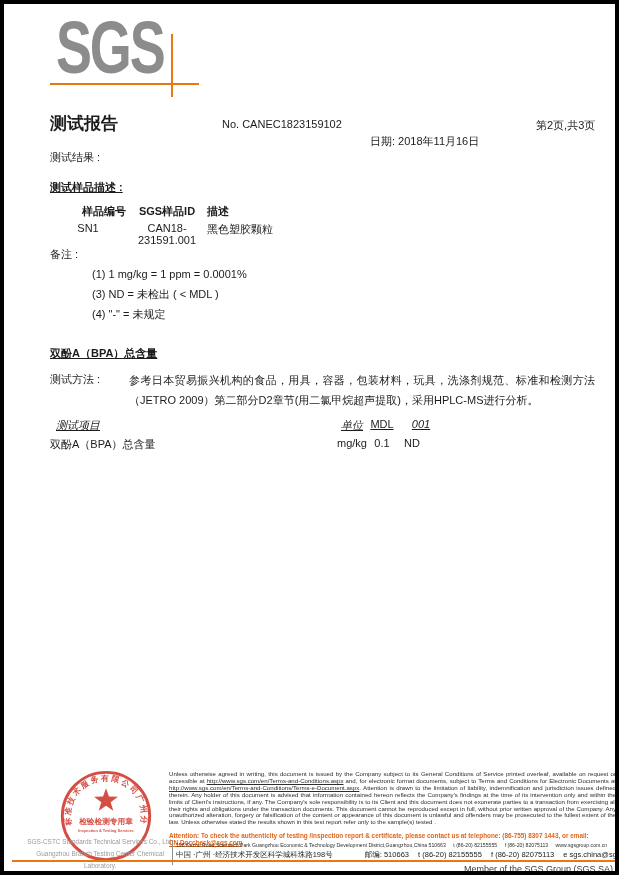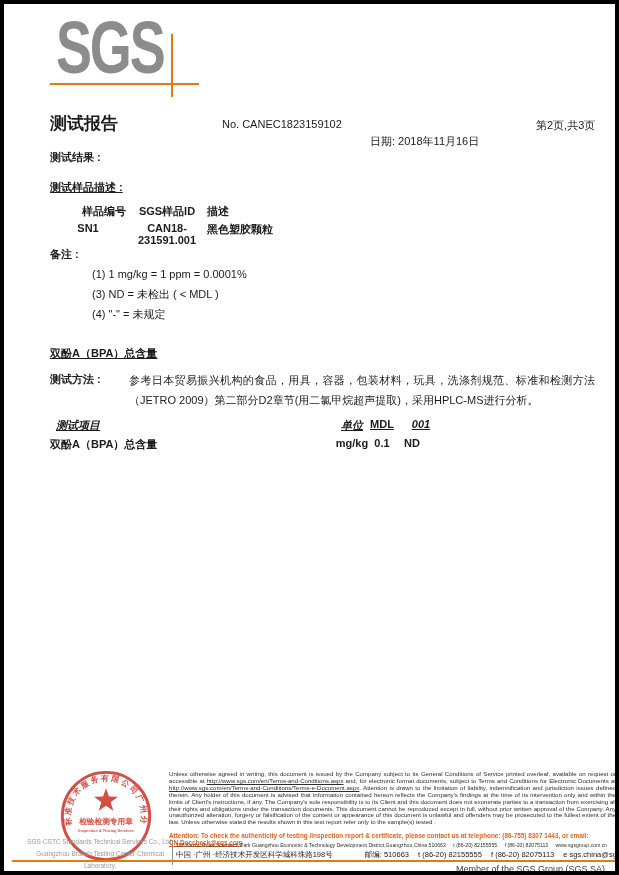--- a/index.html
+++ b/index.html
@@ -2,21 +2,21 @@
 <html><head>
 <meta charset="utf-8">
 <style>
   html,body{margin:0;padding:0;background:#e9e9e9;}
   .page{
     position:relative;width:619px;height:875px;margin:0 auto;
     background:#ffffff;border:4px solid #000000;box-sizing:border-box;
     font-family:"Liberation Sans","DejaVu Sans",sans-serif;color:#1c1c1c;
     overflow:hidden;
   }
-  .abs{position:absolute;font-weight:bold;}
+  .abs{position:absolute;}
   
   .logo-text{
     position:absolute;left:52px;top:16px;font-size:75px;font-weight:700;
     color:#8c8c8c;line-height:55px;letter-spacing:-3px;
     transform:scaleX(0.72);transform-origin:left top;
   }
   .logo-hline{position:absolute;left:46px;top:79px;width:149px;height:2px;background:#e8790e;}
   .logo-vline{position:absolute;left:167px;top:30px;width:2px;height:63px;background:#e8790e;}
   
   .report-title{position:absolute;left:46px;top:108px;font-size:17px;font-weight:700;text-align:right;}
@@ -47,21 +47,21 @@
   }
   .attention a{color:#e0661a;}
   .addr-vline{position:absolute;left:168px;top:836px;width:1px;height:25px;background:#8f8f8f;}
   .addr-en{
     position:absolute;left:172px;top:838px;white-space:nowrap;
     font-size:6px;color:#2e2e2e;transform:scaleX(0.86);transform-origin:left top;
   }
   .addr-cn{position:absolute;left:172px;top:846px;white-space:nowrap;font-size:7.5px;color:#1c1c1c;}
   .addr-en span,.addr-cn span{margin-right:7px;}
   .orange-rule{position:absolute;left:8px;top:856px;width:603px;height:2px;background:#e8790e;}
-  .member{position:absolute;right:10px;top:860px;font-size:9px;color:#3d3d3d;}
+  .member{position:absolute;right:2px;top:860px;font-size:9px;color:#3d3d3d;}
   a{text-decoration:underline;cursor:pointer;}
 </style>
 </head>
 <body>
 
 <div class="page">
 
   <span class="logo-text">SGS</span>
   <div class="logo-hline"></div>
   <div class="logo-vline"></div>

